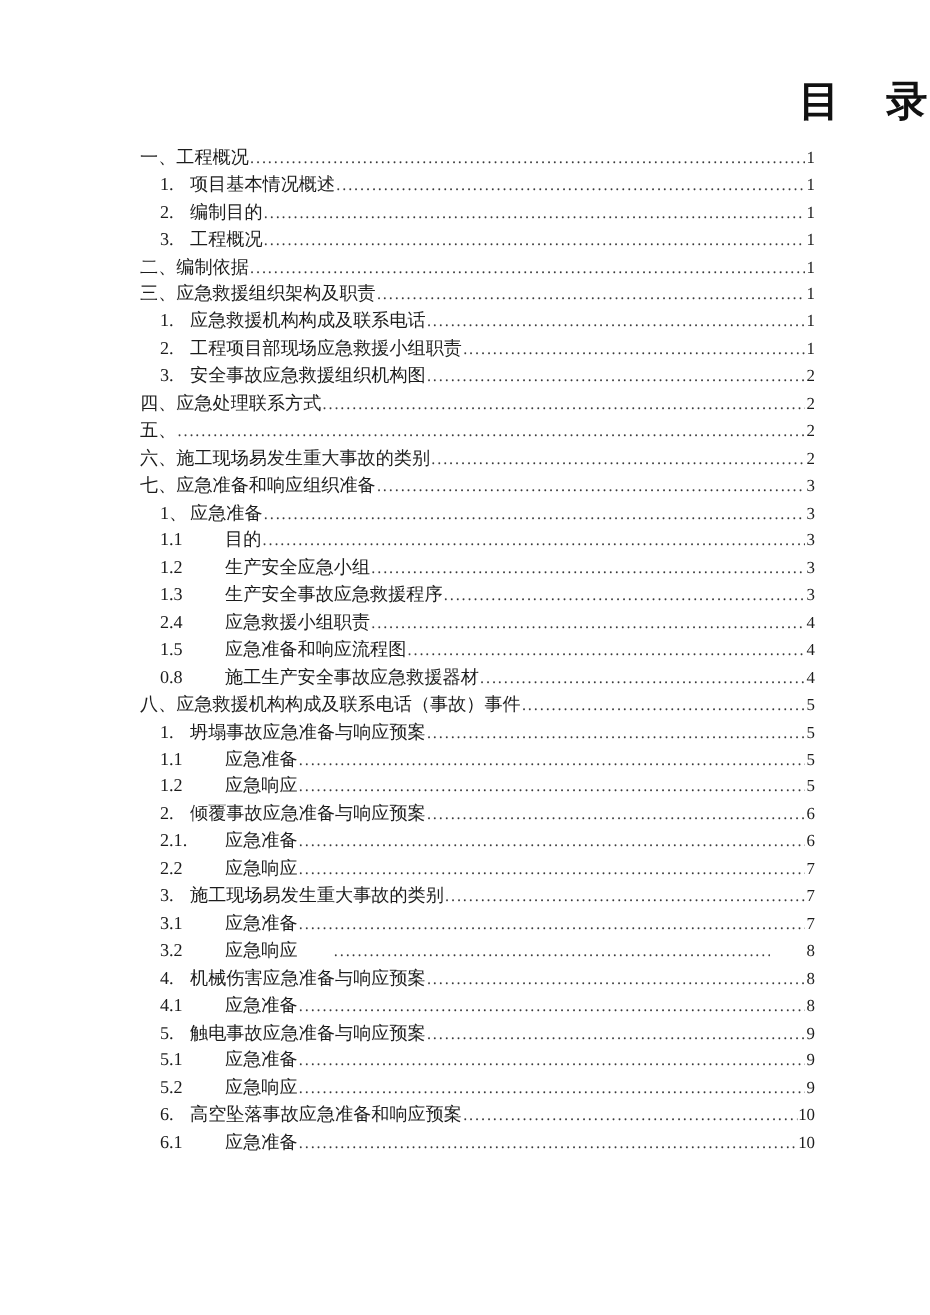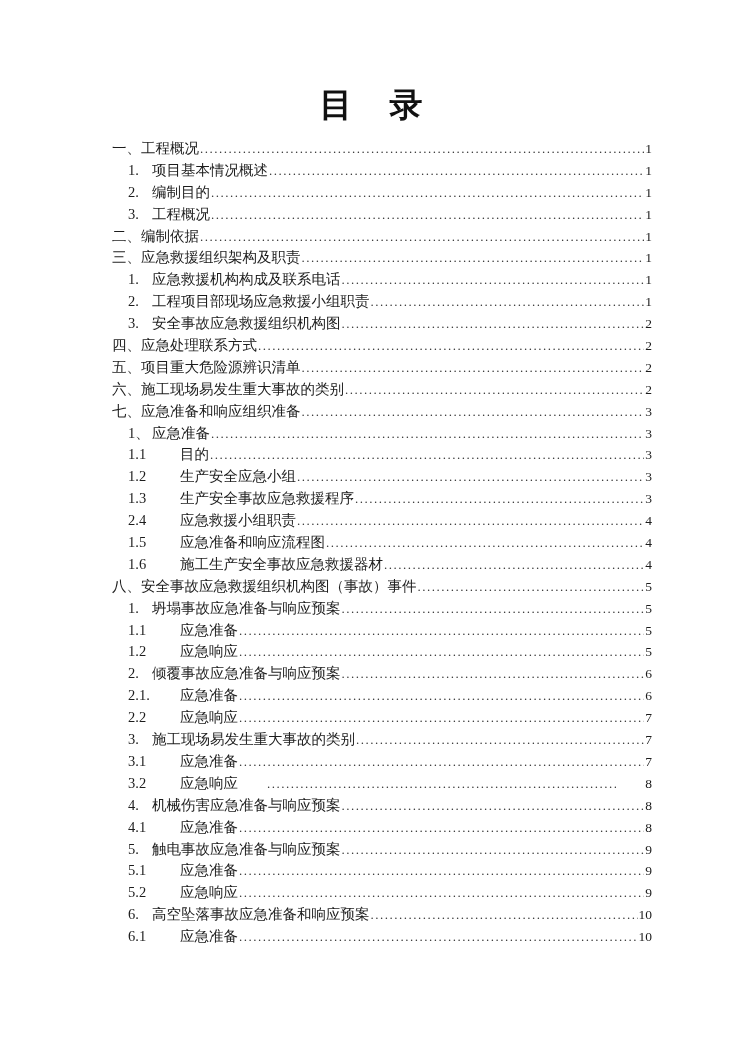--- a/index.html
+++ b/index.html
@@ -10,22 +10,22 @@
   .doc-page {
     position: relative;
     width: 744px;
     height: 1052px;
     background: #ffffff;
     overflow: hidden;
     font-family: "Liberation Serif", "DejaVu Serif", serif;
     color: #1c1c1c;
   }
   .title-block {
-    padding-top: 84px;
-    text-align: center;
+    padding-top: 61px;
+    text-align: right;
     font-family: Liberation Serif, serif;
   }
   .toc-title {
     display: inline-block;
     font-size: 33px;
     font-weight: bold;
     line-height: 42px;
     color: #111;
     letter-spacing: 2px;
     white-space: pre;
@@ -141,21 +141,20 @@
         <span class="pg">2</span>
       </div>
       <div class="toc-row lvl1">
         <span class="num">四、</span>
         <span class="label">应急处理联系方式</span>
         <span class="leader"></span>
         <span class="pg">2</span>
       </div>
       <div class="toc-row lvl1">
         <span class="num">五、</span>
-        <span class="label">项目重大危险源辨识清单</span>
         <span class="leader"></span>
         <span class="pg">2</span>
       </div>
       <div class="toc-row lvl1">
         <span class="num">六、</span>
         <span class="label">施工现场易发生重大事故的类别</span>
         <span class="leader"></span>
         <span class="pg">2</span>
       </div>
       <div class="toc-row lvl1">
@@ -194,28 +193,28 @@
         <span class="leader"></span>
         <span class="pg">4</span>
       </div>
       <div class="toc-row lvl3">
         <span class="num">1.5</span>
         <span class="label">应急准备和响应流程图</span>
         <span class="leader"></span>
         <span class="pg">4</span>
       </div>
       <div class="toc-row lvl3">
-        <span class="num">1.6</span>
+        <span class="num">0.8</span>
         <span class="label">施工生产安全事故应急救援器材</span>
         <span class="leader"></span>
         <span class="pg">4</span>
       </div>
       <div class="toc-row lvl1">
         <span class="num">八、</span>
-        <span class="label">安全事故应急救援组织机构图（事故）事件</span>
+        <span class="label">应急救援机构构成及联系电话（事故）事件</span>
         <span class="leader"></span>
         <span class="pg">5</span>
       </div>
       <div class="toc-row lvl2">
         <span class="num">1.</span>
         <span class="label">坍塌事故应急准备与响应预案</span>
         <span class="leader"></span>
         <span class="pg">5</span>
       </div>
       <div class="toc-row lvl3">

